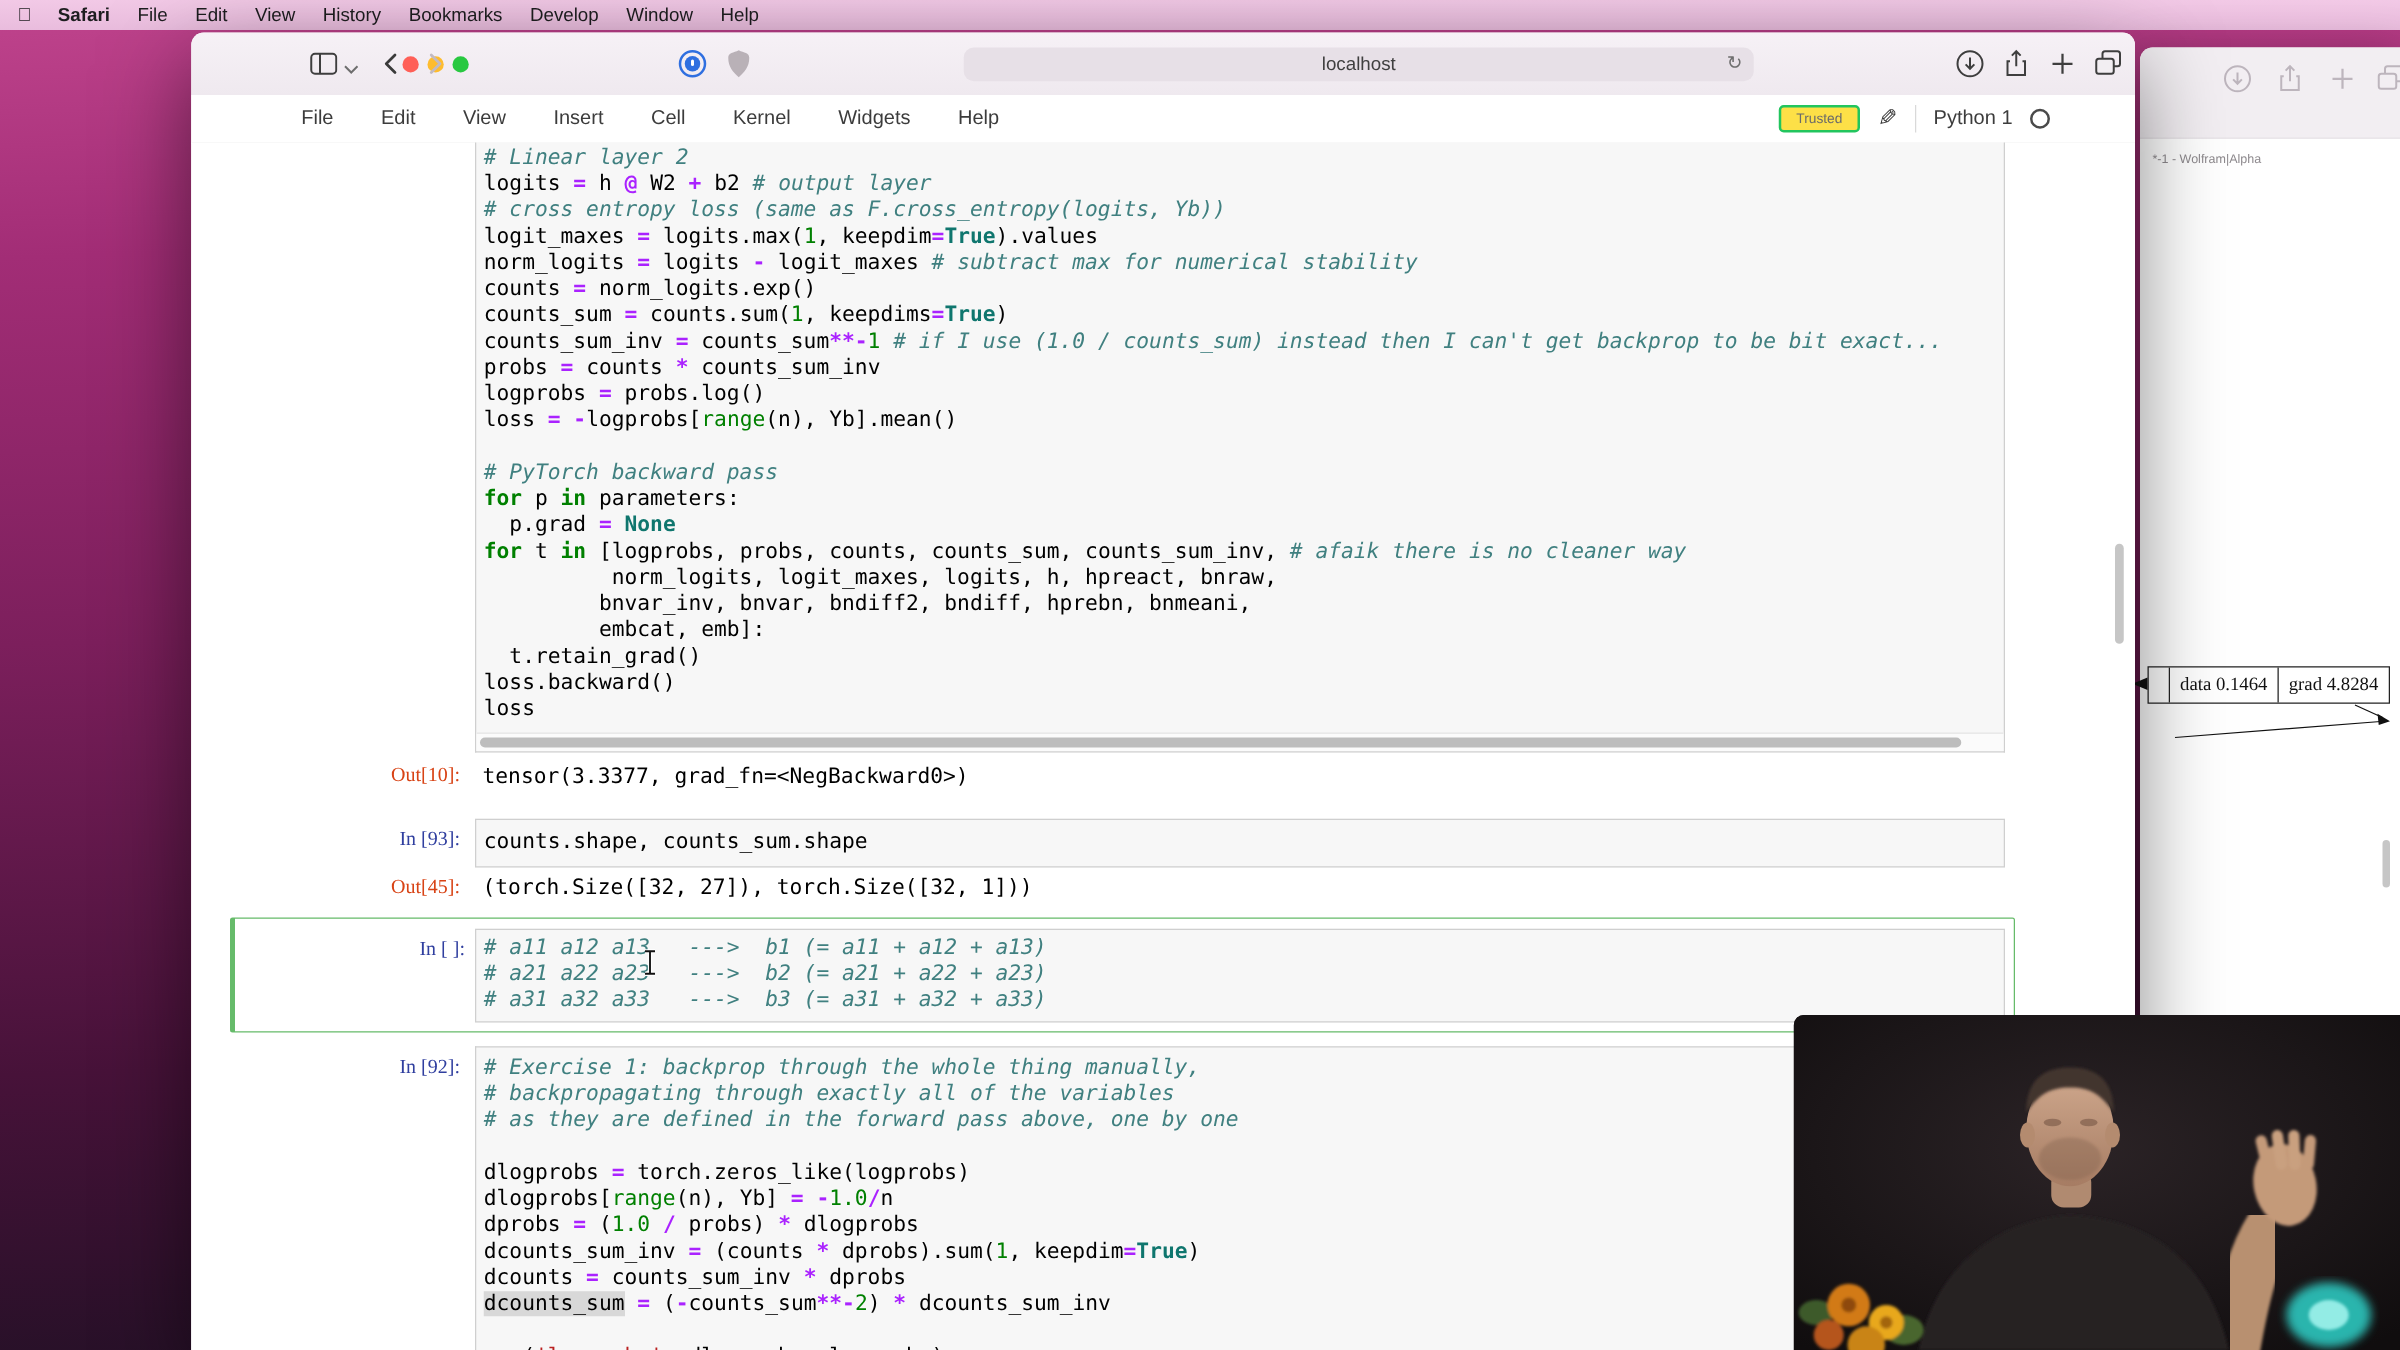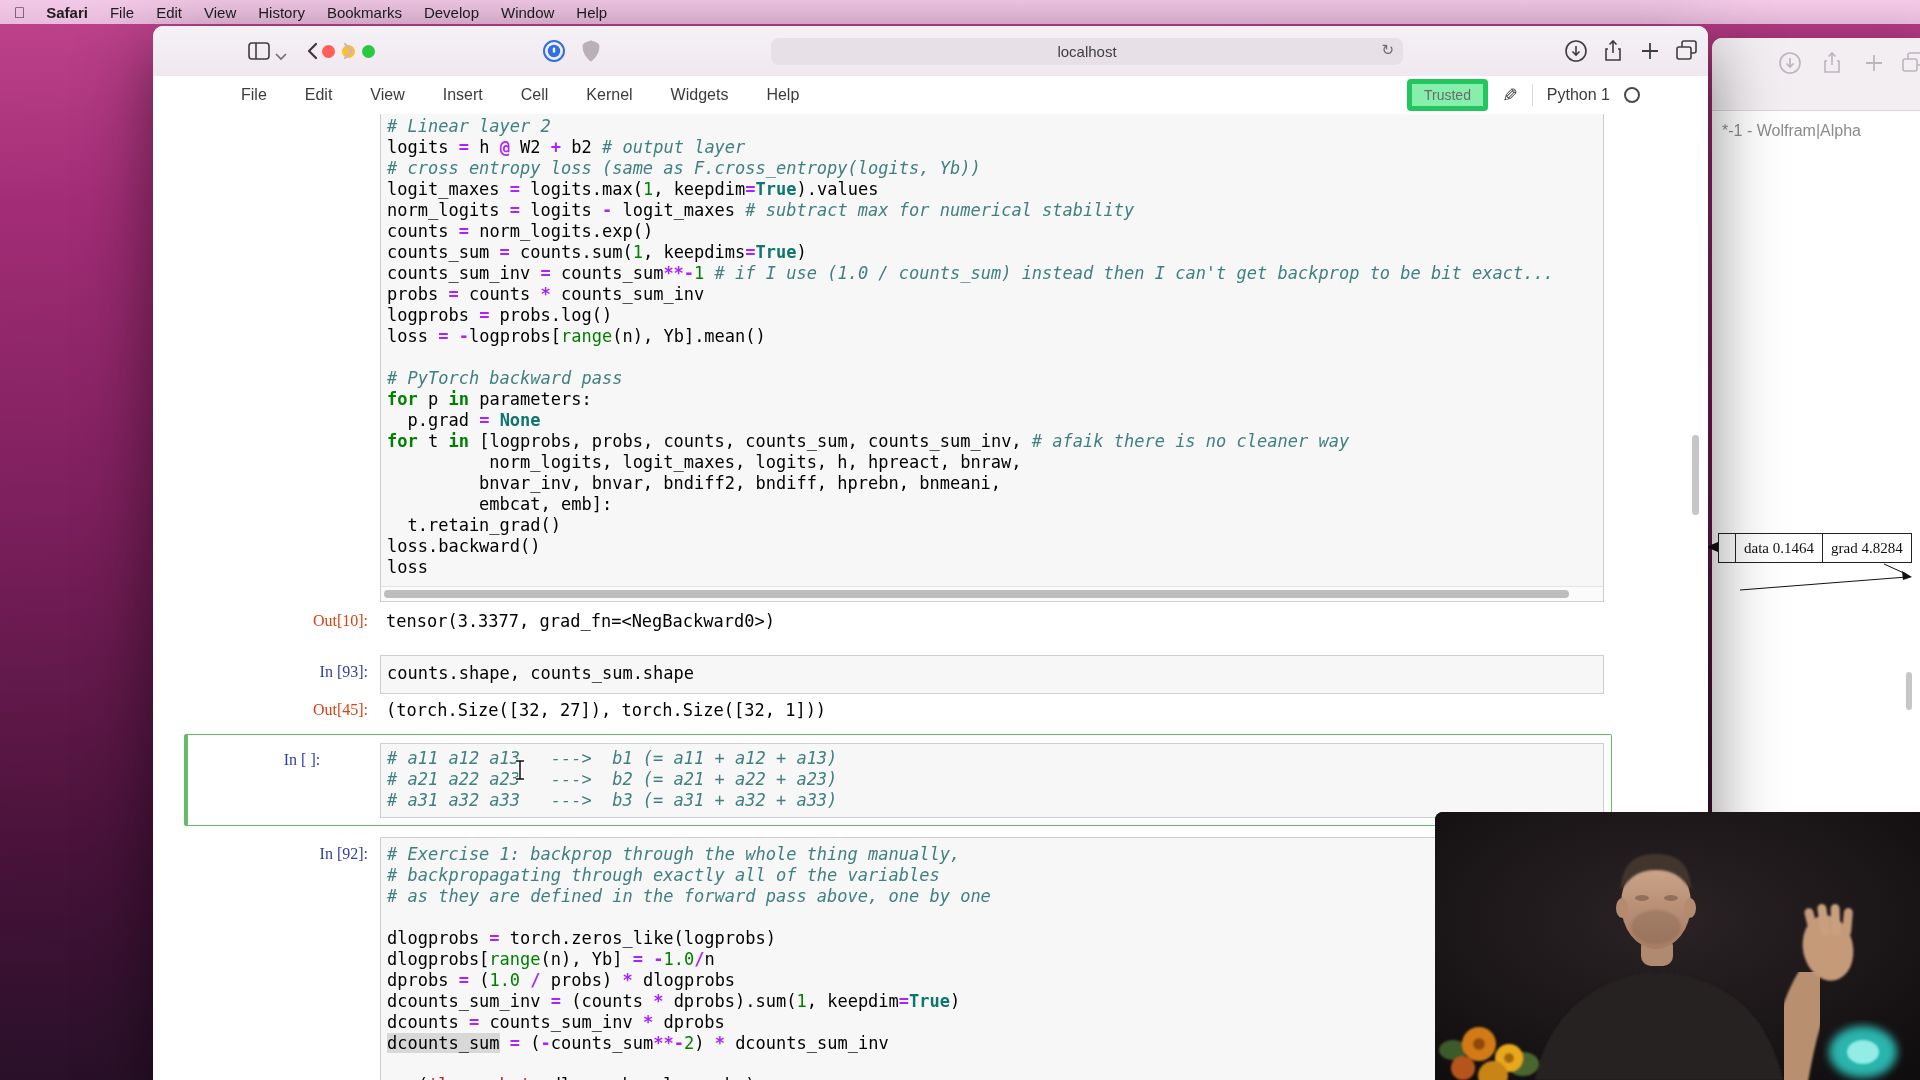--- a/index.html
+++ b/index.html
@@ -10,39 +10,39 @@
   
   .menubar{left:0;top:0;width:1920px;height:24px;background:linear-gradient(180deg,#f2c9e6,#e9bcdd);
            display:flex;align-items:center;gap:0;color:#1d1d1f;font-size:15px;}
   .menubar .mi{padding:0 11px;white-space:nowrap;}
   .menubar .apple{font-size:15px;padding:0 10px 0 14px;}
   .menubar .appname{font-weight:bold;}
   
   .win-back{left:1712px;top:38px;width:210px;height:1042px;background:#fff;border-radius:10px 0 0 0;
             box-shadow:0 10px 40px rgba(0,0,0,.35);}
   .wb-toolbar{left:0;top:0;width:210px;height:72px;background:#f2eef2;border-bottom:1px solid #dcd6dc;border-radius:10px 0 0 0;}
-  .wb-title{left:10px;top:84px;font-size:16px;color:#8e8a8e;white-space:nowrap;}
+  .wb-title{left:10px;top:84px;font-size:10px;color:#8e8a8e;white-space:nowrap;}
   .win-front{left:153px;top:26px;width:1555px;height:1060px;background:#fff;border-radius:10px 10px 0 0;
              box-shadow:0 25px 70px rgba(0,0,0,.5);}
   .sf-toolbar{left:0;top:0;width:1555px;height:50px;background:linear-gradient(180deg,#f6f1f6,#efe9ef);
               border-bottom:1px solid #d8d2d8;border-radius:10px 10px 0 0;}
   .tl{width:13px;height:13px;border-radius:50%;top:19px;}
   .tl.red{background:#ff5f57;left:169px;}
   .tl.yellow{background:#febc2e;left:189px;}
   .tl.green{background:#28c840;left:209px;}
   .urlbar{left:618px;top:12px;width:632px;height:27px;background:#e7e0e7;border-radius:8px;
           display:flex;align-items:center;justify-content:center;color:#3f3f3f;font-size:15px;}
   .url-refresh{position:absolute;right:9px;top:3px;color:#6e6e6e;font-size:15px;}
   
   .j-menubar{left:0;top:50px;width:1555px;height:38px;background:#fff;border-bottom:1px solid #e3e3e3;
              display:flex;align-items:center;color:#3c3c3c;font-size:16px;}
   .j-menubar .jm{padding:0 19px;}
   .j-menubar .jm:first-child{padding-left:88px;}
   .j-right{position:absolute;right:68px;top:0;height:38px;display:flex;align-items:center;gap:14px;}
-  .trusted{border:5px solid #22c55e;border-radius:4px;background:#86efac;color:#6a6a6a;font-size:14px;padding:3px 12px;}
+  .trusted{border:2px solid #22c55e;border-radius:4px;background:#fde047;color:#6a6a6a;font-size:11px;padding:3px 12px;}
   .vdiv{width:1px;height:22px;background:#d9d9d9;}
   .kname{font-size:16px;color:#3c3c3c;}
   .kcircle{width:12px;height:12px;border:2px solid #4a4a4a;border-radius:50%;}
   .pencil{font-size:19px;color:#3a3a3a;transform:scaleX(-1);}
   .nb{left:0;top:88px;width:1555px;height:972px;background:#fff;overflow:hidden;}
   
   .code-font{font-family:"DejaVu Sans Mono","Liberation Mono",monospace;font-size:17px;line-height:21px;}
   .inputbox{background:#f7f7f7;border:1px solid #cfcfcf;overflow:hidden;}
   .prompt{font-family:Liberation Serif, serif;font-size:16px;width:140px;text-align:right;white-space:nowrap;}
   .p-in{color:#303F9F;}
@@ -254,21 +254,21 @@
 <div class="abs inputbox code-font" style="left:380px;top:655px;width:1222px;height:37px;">
   <div style="padding:7px 0 0 6px;">
       <div class="cl"><span class="tok-d">counts.shape, counts_sum.shape</span></div>
     </div>
 </div>
 
 <div class="abs prompt p-out" style="left:228px;top:701px;">Out[45]:</div>
 <div class="abs outtext" style="left:386px;top:700px;">(torch.Size([32, 27]), torch.Size([32, 1]))</div>
 
 <div class="abs sel-cell" style="left:184px;top:734px;width:1423px;height:90px;">
-  <div class="abs prompt p-in" style="left:44px;top:16px;text-align:center;">In [ ]:</div>
+  <div class="abs prompt p-in" style="left:44px;top:16px;">In [ ]:</div>
   <div class="abs inputbox code-font" style="left:192px;top:8px;width:1222px;height:73px;">
     <div style="padding:4px 0 0 6px;">
         <div class="cl"><span class="tok-c"># a11 a12 a13   ---&gt;  b1 (= a11 + a12 + a13)</span></div>
         <div class="cl"><span class="tok-c"># a21 a22 a23   ---&gt;  b2 (= a21 + a22 + a23)</span></div>
         <div class="cl"><span class="tok-c"># a31 a32 a33   ---&gt;  b3 (= a31 + a32 + a33)</span></div>
       </div>
   </div>
 </div>
 
 <div class="abs prompt p-in" style="left:228px;top:845px;">In [92]:</div>

